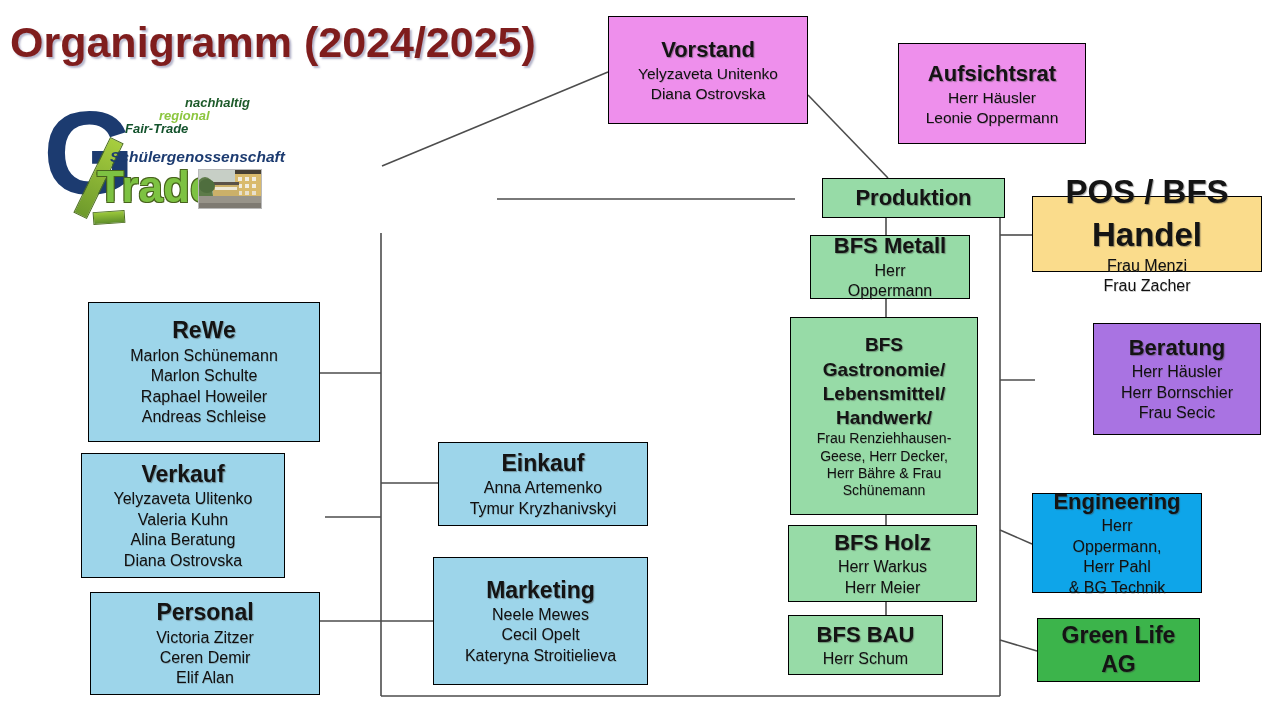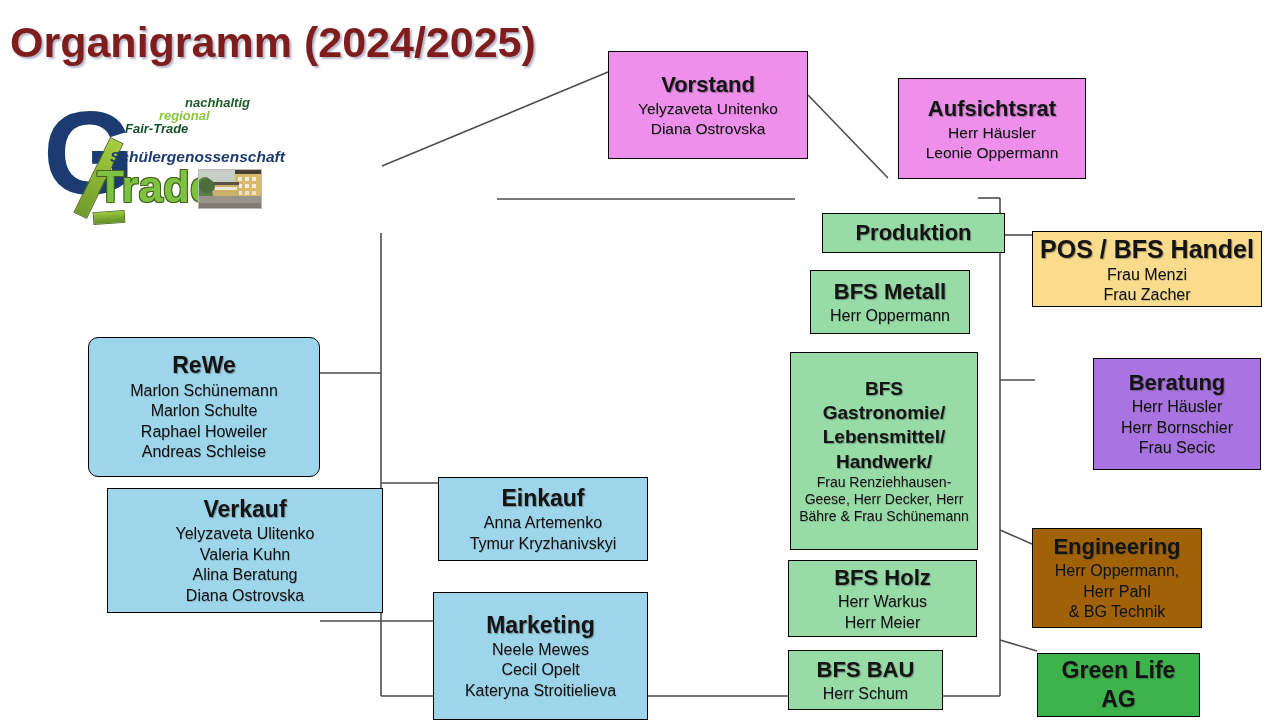--- a/index.html
+++ b/index.html
@@ -5,34 +5,34 @@
   html,body{margin:0;padding:0;background:#ffffff;}
   #slide{
     position:relative;width:1280px;height:720px;background:#ffffff;overflow:hidden;
     font-family:"Liberation Sans","DejaVu Sans",sans-serif;
   }
   #connectors{position:absolute;left:0;top:0;width:1280px;height:720px;}
   #connectors line{stroke:#4d4d4d;stroke-width:1.6;}
   .box{
     position:absolute;border:1.6px solid #000;box-sizing:border-box;
     display:flex;flex-direction:column;justify-content:center;align-items:center;
-    text-align:center;padding:2px 6px;line-height:1.28;margin-top:35px;
+    text-align:center;padding:2px 22px;line-height:1.28;
   }
   .c-blue{background:#9DD5EA;}
   .c-green{background:#97DBA7;}
   .c-pink{background:#EE8FEC;}
   .c-yellow{background:#FADC8C;}
   .c-purple{background:#A973E2;}
-  .c-dblue{background:#a16207;}
+  .c-dblue{background:#0ea5e9;}
   .c-dgreen{background:#3CB44B;}
   .box-title{
     font-weight:700;color:#141414;
     text-shadow:1px 1px 1px rgba(60,60,60,0.45);
   }
-  .t25{font-size:25px;text-align:center;} .t23{font-size:23px;} .t22{font-size:22px;} .t21{font-size:19px;}
+  .t25{font-size:33px;text-align:center;} .t23{font-size:23px;} .t22{font-size:22px;} .t21{font-size:19px;}
   .box-member{color:#101010;font-size:16px;text-shadow:0.5px 0.5px 0.5px rgba(90,90,90,0.3);}
   .m15{font-size:15.5px;} .m14{font-size:14px;line-height:1.22;text-align:center;}
   .plain-line{font-size:21.5px;color:#0f0f0f;line-height:1.55;}
   #page-title{
     position:absolute;left:10px;top:18px;width:600px;
     font-size:43px;font-weight:700;color:#7f1d1d;letter-spacing:0px;
     text-shadow:2px 2px 2px rgba(120,120,160,0.55);
   }
   
   #logo{position:absolute;left:35px;top:92px;width:250px;height:140px;}
@@ -143,21 +143,21 @@
     <div class="box-title t25">POS / BFS Handel</div>
     <div class="box-member">Frau Menzi</div>
     <div class="box-member">Frau Zacher</div>
   </div>
 
   <div class="box c-green" style="left:810px;top:235px;width:160px;height:64px;">
     <div class="box-title t22">BFS Metall</div>
     <div class="box-member">Herr Oppermann</div>
   </div>
 
-  <div class="box c-blue" style="left:88px;top:302px;width:232px;height:140px;border-radius:10px;">
+  <div class="box c-blue" style="left:88px;top:302px;width:232px;height:140px;">
     <div class="box-title t23">ReWe</div>
     <div class="box-member">Marlon Schünemann</div>
     <div class="box-member">Marlon Schulte</div>
     <div class="box-member">Raphael Howeiler</div>
     <div class="box-member">Andreas Schleise</div>
   </div>
 
   <div class="box c-green" style="left:790px;top:317px;width:188px;height:198px;">
     <div class="box-title t21">BFS</div>
     <div class="box-title t21">Gastronomie/</div>
@@ -166,21 +166,21 @@
     <div class="box-member m14">Frau Renziehhausen-Geese, Herr Decker, Herr Bähre &amp; Frau Schünemann</div>
   </div>
 
   <div class="box c-purple" style="left:1093px;top:323px;width:168px;height:112px;">
     <div class="box-title t22">Beratung</div>
     <div class="box-member">Herr Häusler</div>
     <div class="box-member">Herr Bornschier</div>
     <div class="box-member">Frau Secic</div>
   </div>
 
-  <div class="box c-blue" style="left:107px;top:453px;width:276px;height:125px;">
+  <div class="box c-blue" style="left:81px;top:453px;width:204px;height:125px;">
     <div class="box-title t23">Verkauf</div>
     <div class="box-member">Yelyzaveta Ulitenko</div>
     <div class="box-member">Valeria Kuhn</div>
     <div class="box-member">Alina Beratung</div>
     <div class="box-member">Diana Ostrovska</div>
   </div>
 
   <div class="box c-blue" style="left:438px;top:442px;width:210px;height:84px;">
     <div class="box-title t23">Einkauf</div>
     <div class="box-member">Anna Artemenko</div>
@@ -193,20 +193,26 @@
     <div class="box-member">Herr Pahl</div>
     <div class="box-member">&amp; BG Technik</div>
   </div>
 
   <div class="box c-green" style="left:788px;top:525px;width:189px;height:77px;">
     <div class="box-title t22">BFS Holz</div>
     <div class="box-member">Herr Warkus</div>
     <div class="box-member">Herr Meier</div>
   </div>
 
+  <div class="box c-blue" style="left:90px;top:592px;width:230px;height:103px;">
+    <div class="box-title t23">Personal</div>
+    <div class="box-member">Victoria Zitzer</div>
+    <div class="box-member">Ceren Demir</div>
+    <div class="box-member">Elif Alan</div>
+  </div>
 
   <div class="box c-blue" style="left:433px;top:557px;width:215px;height:128px;">
     <div class="box-title t23">Marketing</div>
     <div class="box-member">Neele Mewes</div>
     <div class="box-member">Cecil Opelt</div>
     <div class="box-member">Kateryna Stroitielieva</div>
   </div>
 
   <div class="box c-green" style="left:788px;top:615px;width:155px;height:60px;">
     <div class="box-title t22">BFS BAU</div>

